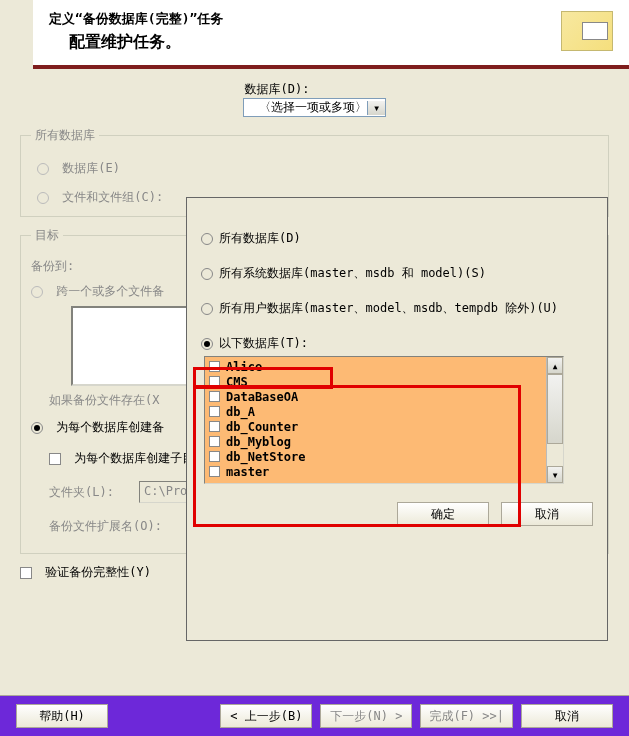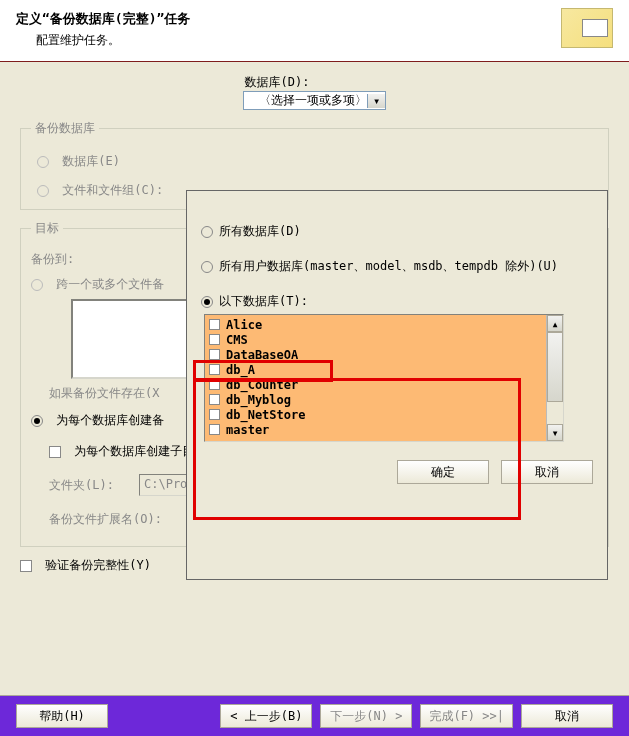--- a/index.html
+++ b/index.html
@@ -8,29 +8,30 @@
     font-family: "SimSun", "宋体", monospace;
     font-size: 12px;
     background: #ece9d8;
     width: 629px;
     height: 736px;
     overflow: hidden;
     position: relative;
   }
   .header {
     padding: 8px 16px 12px 16px;
-    border-bottom: 1px solid #7f1d1d;
+    border-bottom: 4px solid #7f1d1d;
     background: #fff;
     display: flex;
     justify-content: space-between;
-    align-items: flex-start;
+    align-items: center;
+    margin-left: 33px;
   }
   .header-text { padding-top: 2px; }
   .header-title { font-weight: bold; font-size: 13px; }
-  .header-sub { margin: 4px 0 0 20px; font-size: 12px; }
+  .header-sub { margin: 4px 0 0 20px; font-size: 16px; font-weight: bold; }
   .header-icon {
     width: 52px; height: 40px;
     background: linear-gradient(135deg,#f7e8a0,#f5df7d);
     border: 1px solid #c5b870;
     position: relative;
   }
   .header-icon::after{
     content:"";
     position:absolute; right:4px; top:10px;
     width:24px;height:16px;
@@ -120,21 +121,21 @@
     display:inline-flex;align-items:center;justify-content:center;
     padding:0 8px;
     font-size:12px;
   }
   .btn.disabled{color:#888;}
   .spacer{flex:1;}
   
   .popup{
     position:absolute;
     left:186px; top:128px;
-    width:422px; height:390px;
+    width:422px; height:444px;
     background:#ece9d8;
     border:1px solid #666;
     z-index:10;
     padding:14px 14px 10px 14px;
   }
   .popup-opt{
     display:flex;align-items:center;margin:18px 0;
   }
   .popup-opt .radio{flex-shrink:0;}
   .db-list-wrap{
@@ -191,21 +192,21 @@
   <div class="row">
     <div class="lbl">数据库(D):</div>
     <div class="combo">
       <span>〈选择一项或多项〉</span>
       <div class="combo-btn">▾</div>
     </div>
   </div>
 
 
   <fieldset>
-    <legend>备份数据库</legend>
+    <legend>所有数据库</legend>
     <div style="margin:6px 0 12px 6px">
       <span class="radio disabled"></span>
       <span class="disabled-text">数据库(E)</span>
     </div>
     <div style="margin:6px 0 2px 6px">
       <span class="radio disabled"></span>
       <span class="disabled-text">文件和文件组(C):</span>
     </div>
   </fieldset>
 
@@ -243,20 +244,24 @@
 
   <div style="margin:6px 0">
     <span class="checkbox"></span>
     <span>验证备份完整性(Y)</span>
   </div>
 
   <div class="popup">
     <div class="popup-opt">
       <span class="radio"></span>
       <span>所有数据库(D)</span>
+    </div>
+    <div class="popup-opt">
+      <span class="radio"></span>
+      <span>所有系统数据库(master、msdb 和 model)(S)</span>
     </div>
     <div class="popup-opt">
       <span class="radio"></span>
       <span>所有用户数据库(master、model、msdb、tempdb 除外)(U)</span>
     </div>
     <div class="popup-opt" style="margin-bottom:4px">
       <span class="radio checked"></span>
       <span>以下数据库(T):</span>
     </div>
     <div class="db-list-wrap">

